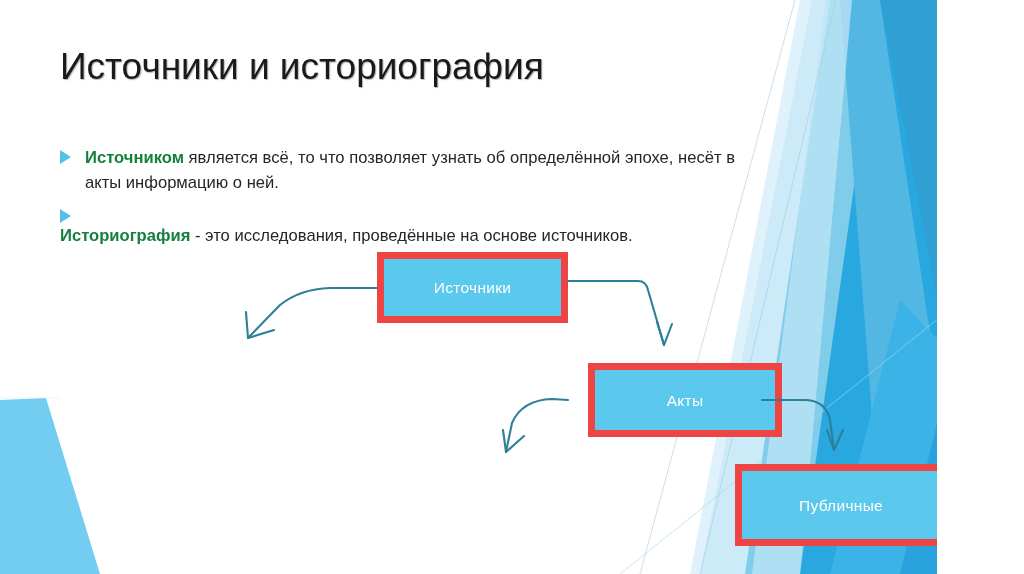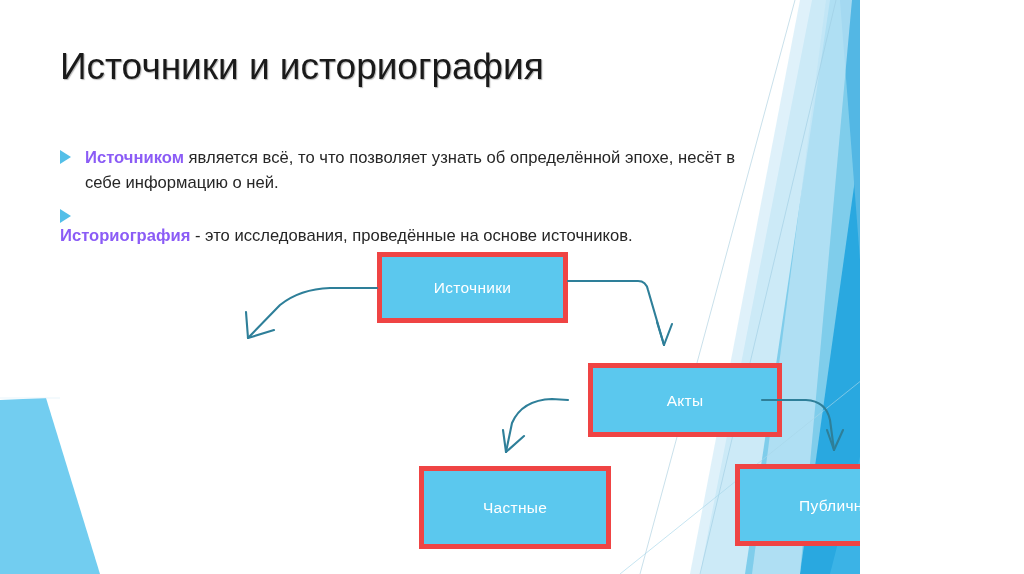--- a/index.html
+++ b/index.html
@@ -2,21 +2,21 @@
 <html><head>
 <meta charset="utf-8">
 <style>
   html, body {
     margin: 0;
     padding: 0;
     background: #ffffff;
   }
   #slide {
     position: relative;
-    width: 860px;
+    width: 937px;
     height: 574px;
     overflow: hidden;
     background: #ffffff;
     font-family: "Liberation Sans", "DejaVu Sans", sans-serif;
   }
   #bg-decoration {
     position: absolute;
     left: 0;
     top: 0;
     width: 1024px;
@@ -58,27 +58,27 @@
     margin-right: 14px;
     flex: 0 0 auto;
   }
   .bullet-text {
     font-size: 16.6px;
     line-height: 25px;
     color: #262626;
   }
   .bullet-text b {
     font-weight: bold;
-    color: #8b5cf6;
+    color: #15803d;
   }
   .node-box {
     position: absolute;
     box-sizing: border-box;
     background: #5bc8ee;
-    border: 5px solid #ef4444;
+    border: 7px solid #ef4444;
     color: #ffffff;
     display: flex;
     align-items: center;
     justify-content: center;
     text-align: center;
     font-size: 15.5px;
     line-height: 21px;
     letter-spacing: 0.3px;
   }
   #box-istochniki { left: 377px; top: 252px; width: 191px; height: 71px; }
@@ -125,43 +125,40 @@
     <line x1="0" y1="398" x2="60" y2="398" stroke="#d3ecf7" stroke-width="1" opacity="0.5"></line>
   </svg>
 
   <div id="content">
 
     <div id="slide-title">Источники и историография</div>
 
     <div class="bullet-row" id="bullet-0">
       <span class="bullet-marker"></span>
       <span class="bullet-text">
-        <b>Источником</b><span> является всё, то что позволяет узнать об определённой эпохе, несёт в себе информацию о ней.</span>
+        <b>Источником</b><span> является всё, то что позволяет узнать об определённой эпохе, несёт в акты информацию о ней.</span>
       </span>
     </div>
 
     <div class="bullet-row" id="bullet-1">
       <span class="bullet-marker"></span>
       <span class="bullet-text">
         <b>Историография</b><span> - это исследования, проведённые на основе источников.</span>
       </span>
     </div>
 
     <div class="node-box" id="box-istochniki">
       <span>Источники</span>
     </div>
 
 
     <div class="node-box" id="box-akty">
       <span>Акты</span>
     </div>
 
-    <div class="node-box" id="box-chastnye">
-      <span>Частные</span>
-    </div>
 
     <div class="node-box" id="box-publichnye">
       <span>Публичные</span>
     </div>
 
     <svg id="arrows" viewBox="0 0 1024 574" preserveAspectRatio="none" aria-hidden="true">
       <g fill="none" stroke="#2e7f99" stroke-width="2.1" stroke-linecap="round" stroke-linejoin="round">
 
         <g>
           <path d="M 377,288 L 330,288 Q 300,289 280,305 L 248,338"></path>

